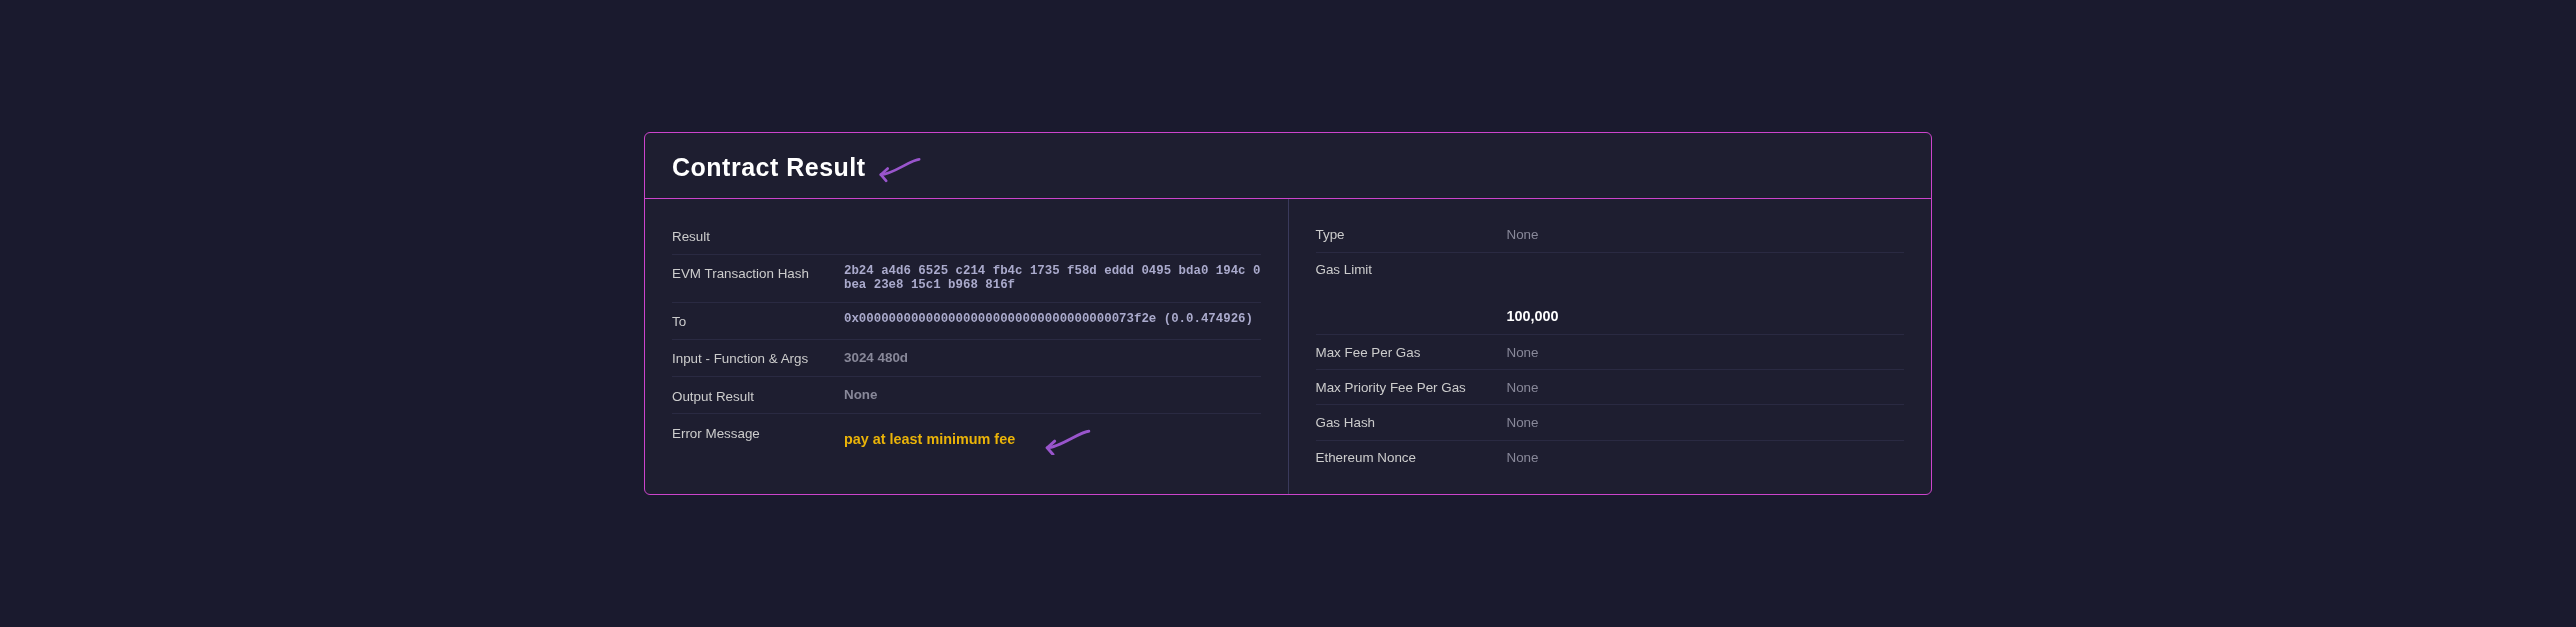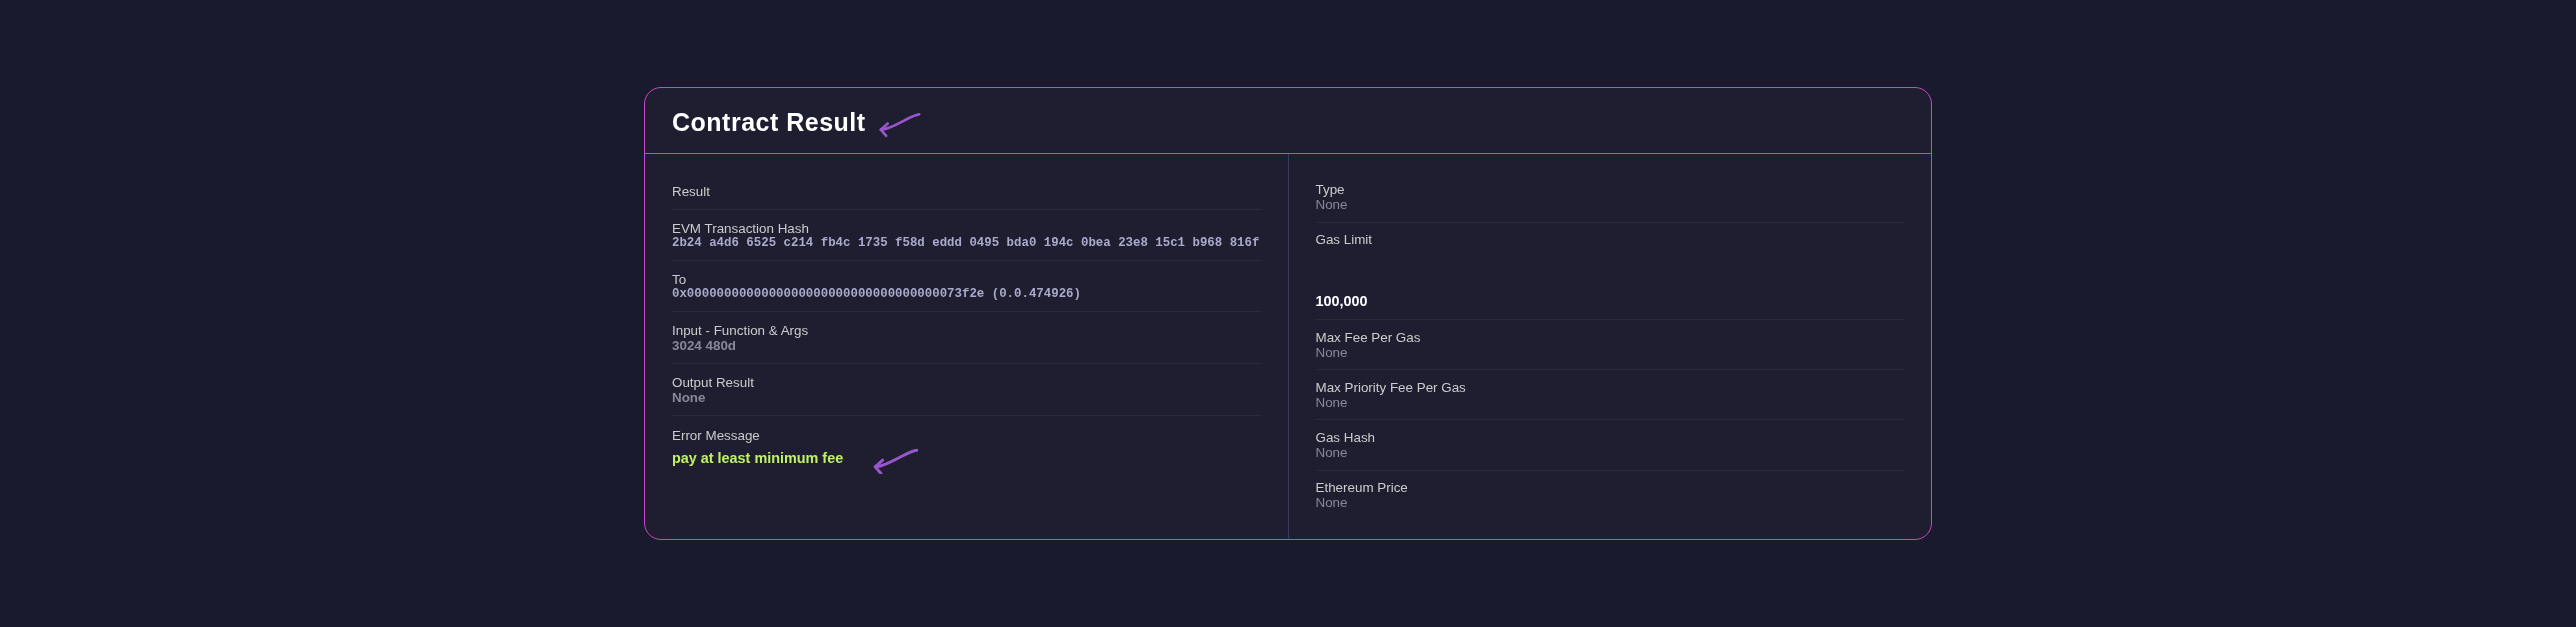--- a/index.html
+++ b/index.html
@@ -10,21 +10,21 @@
       display: flex;
       align-items: center;
       justify-content: center;
       min-height: 100vh;
       padding: 19px;
     }
 
     .card {
       background-color: #1e1e30;
       border: 1.9px solid #cc44cc;
-      border-radius: 17px;
+      border-radius: 6px;
       width: 100%;
       max-width: 1288px;
       overflow: hidden;
     }
 
     .card-header {
       padding: 17px 27px 13.4px 27px;
       border-bottom: 1.9px solid #cc44cc;
       display: flex;
       align-items: center;
@@ -59,21 +59,21 @@
       border-right: 1px solid #3a3a5c;
     }
 
     .right-panel {
       flex: 1;
       padding: 19px 27px;
     }
 
     .info-row {
       display: flex;
-      flex-direction: column;
+      flex-direction: row;
       align-items: flex-start;
       padding: 9.6px 0;
       border-bottom: 1px solid #2a2a42;
     }
 
     .info-row:last-child {
       border-bottom: none;
     }
 
     .info-label {
@@ -105,21 +105,21 @@
       font-size: 12.4px;
       color: #aaaacc;
     }
 
     .info-value.muted {
       color: #888899;
       font-size: 13.4px;
     }
 
     .info-value.error {
-      color: #bef264;
+      color: #eab308;
       font-weight: 600;
       font-size: 14.4px;
       display: flex;
       align-items: center;
       gap: 18px;
     }
 
     .right-label {
       color: #cccccc;
       font-size: 13.4px;
@@ -231,20 +231,20 @@
         <span class="right-label">Max Priority Fee Per Gas</span>
         <span class="right-value muted">None</span>
       </div>
 
       <div class="info-row">
         <span class="right-label">Gas Hash</span>
         <span class="right-value muted">None</span>
       </div>
 
       <div class="info-row">
-        <span class="right-label">Ethereum Price</span>
+        <span class="right-label">Ethereum Nonce</span>
         <span class="right-value muted">None</span>
       </div>
 
     </div>
   </div>
 </div>
 
 
 </body></html>

